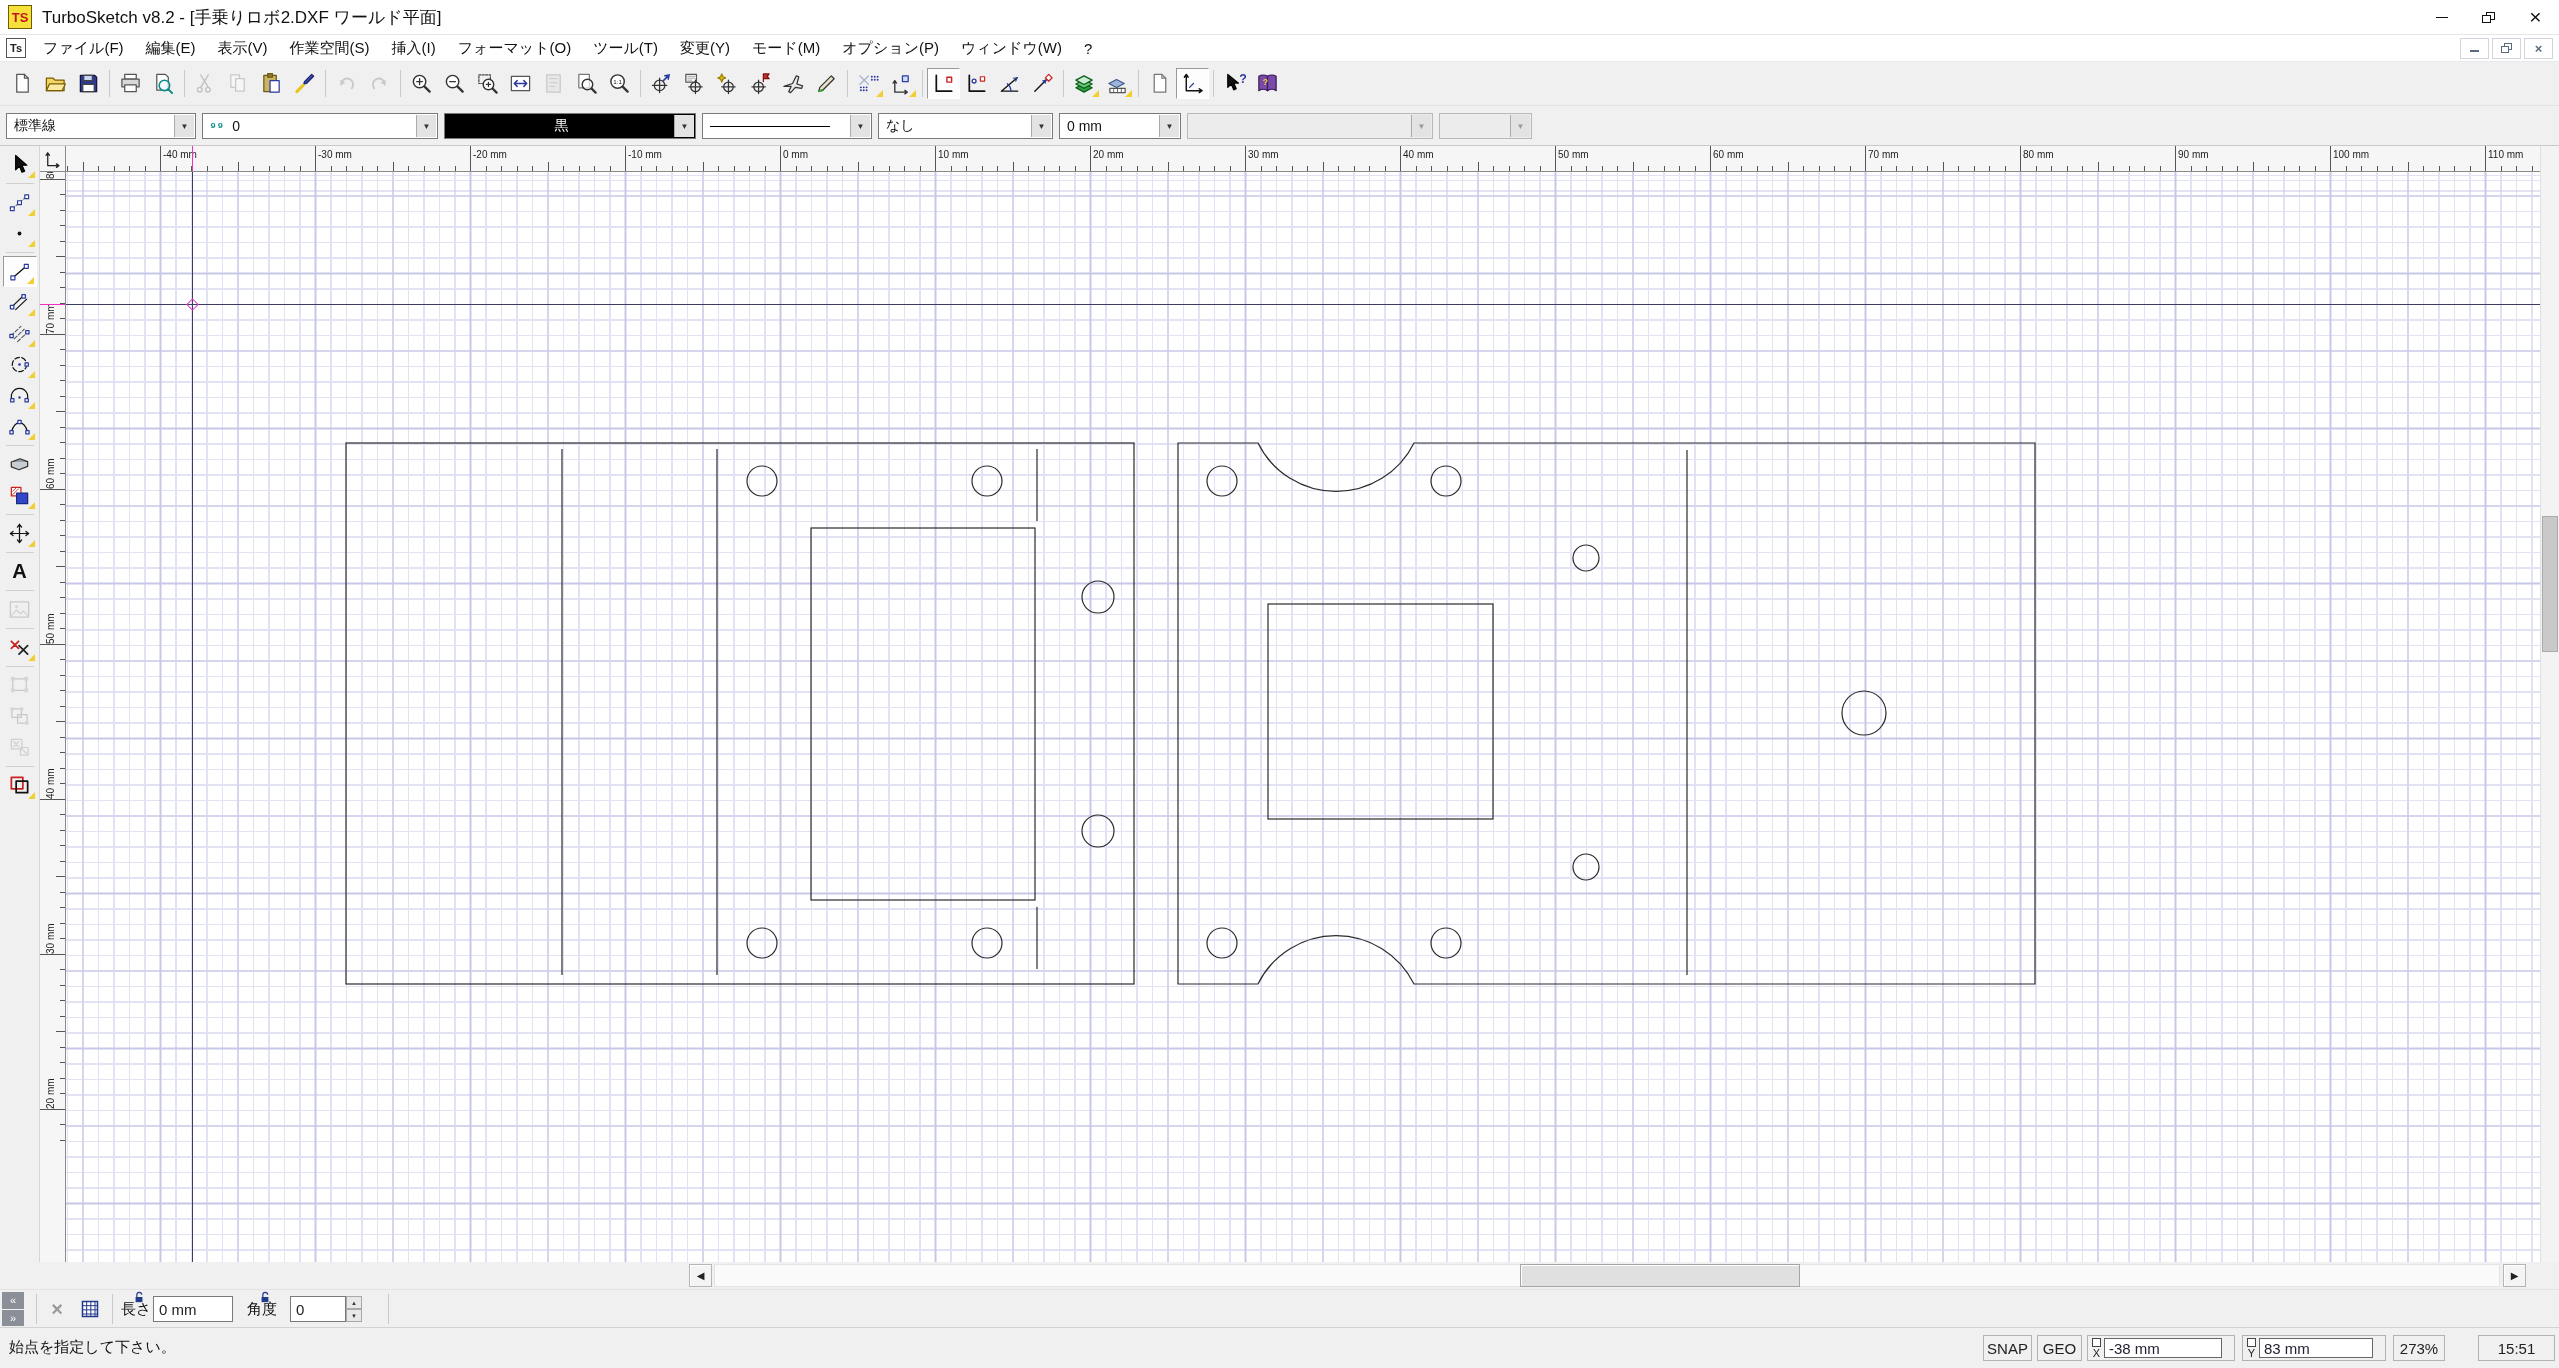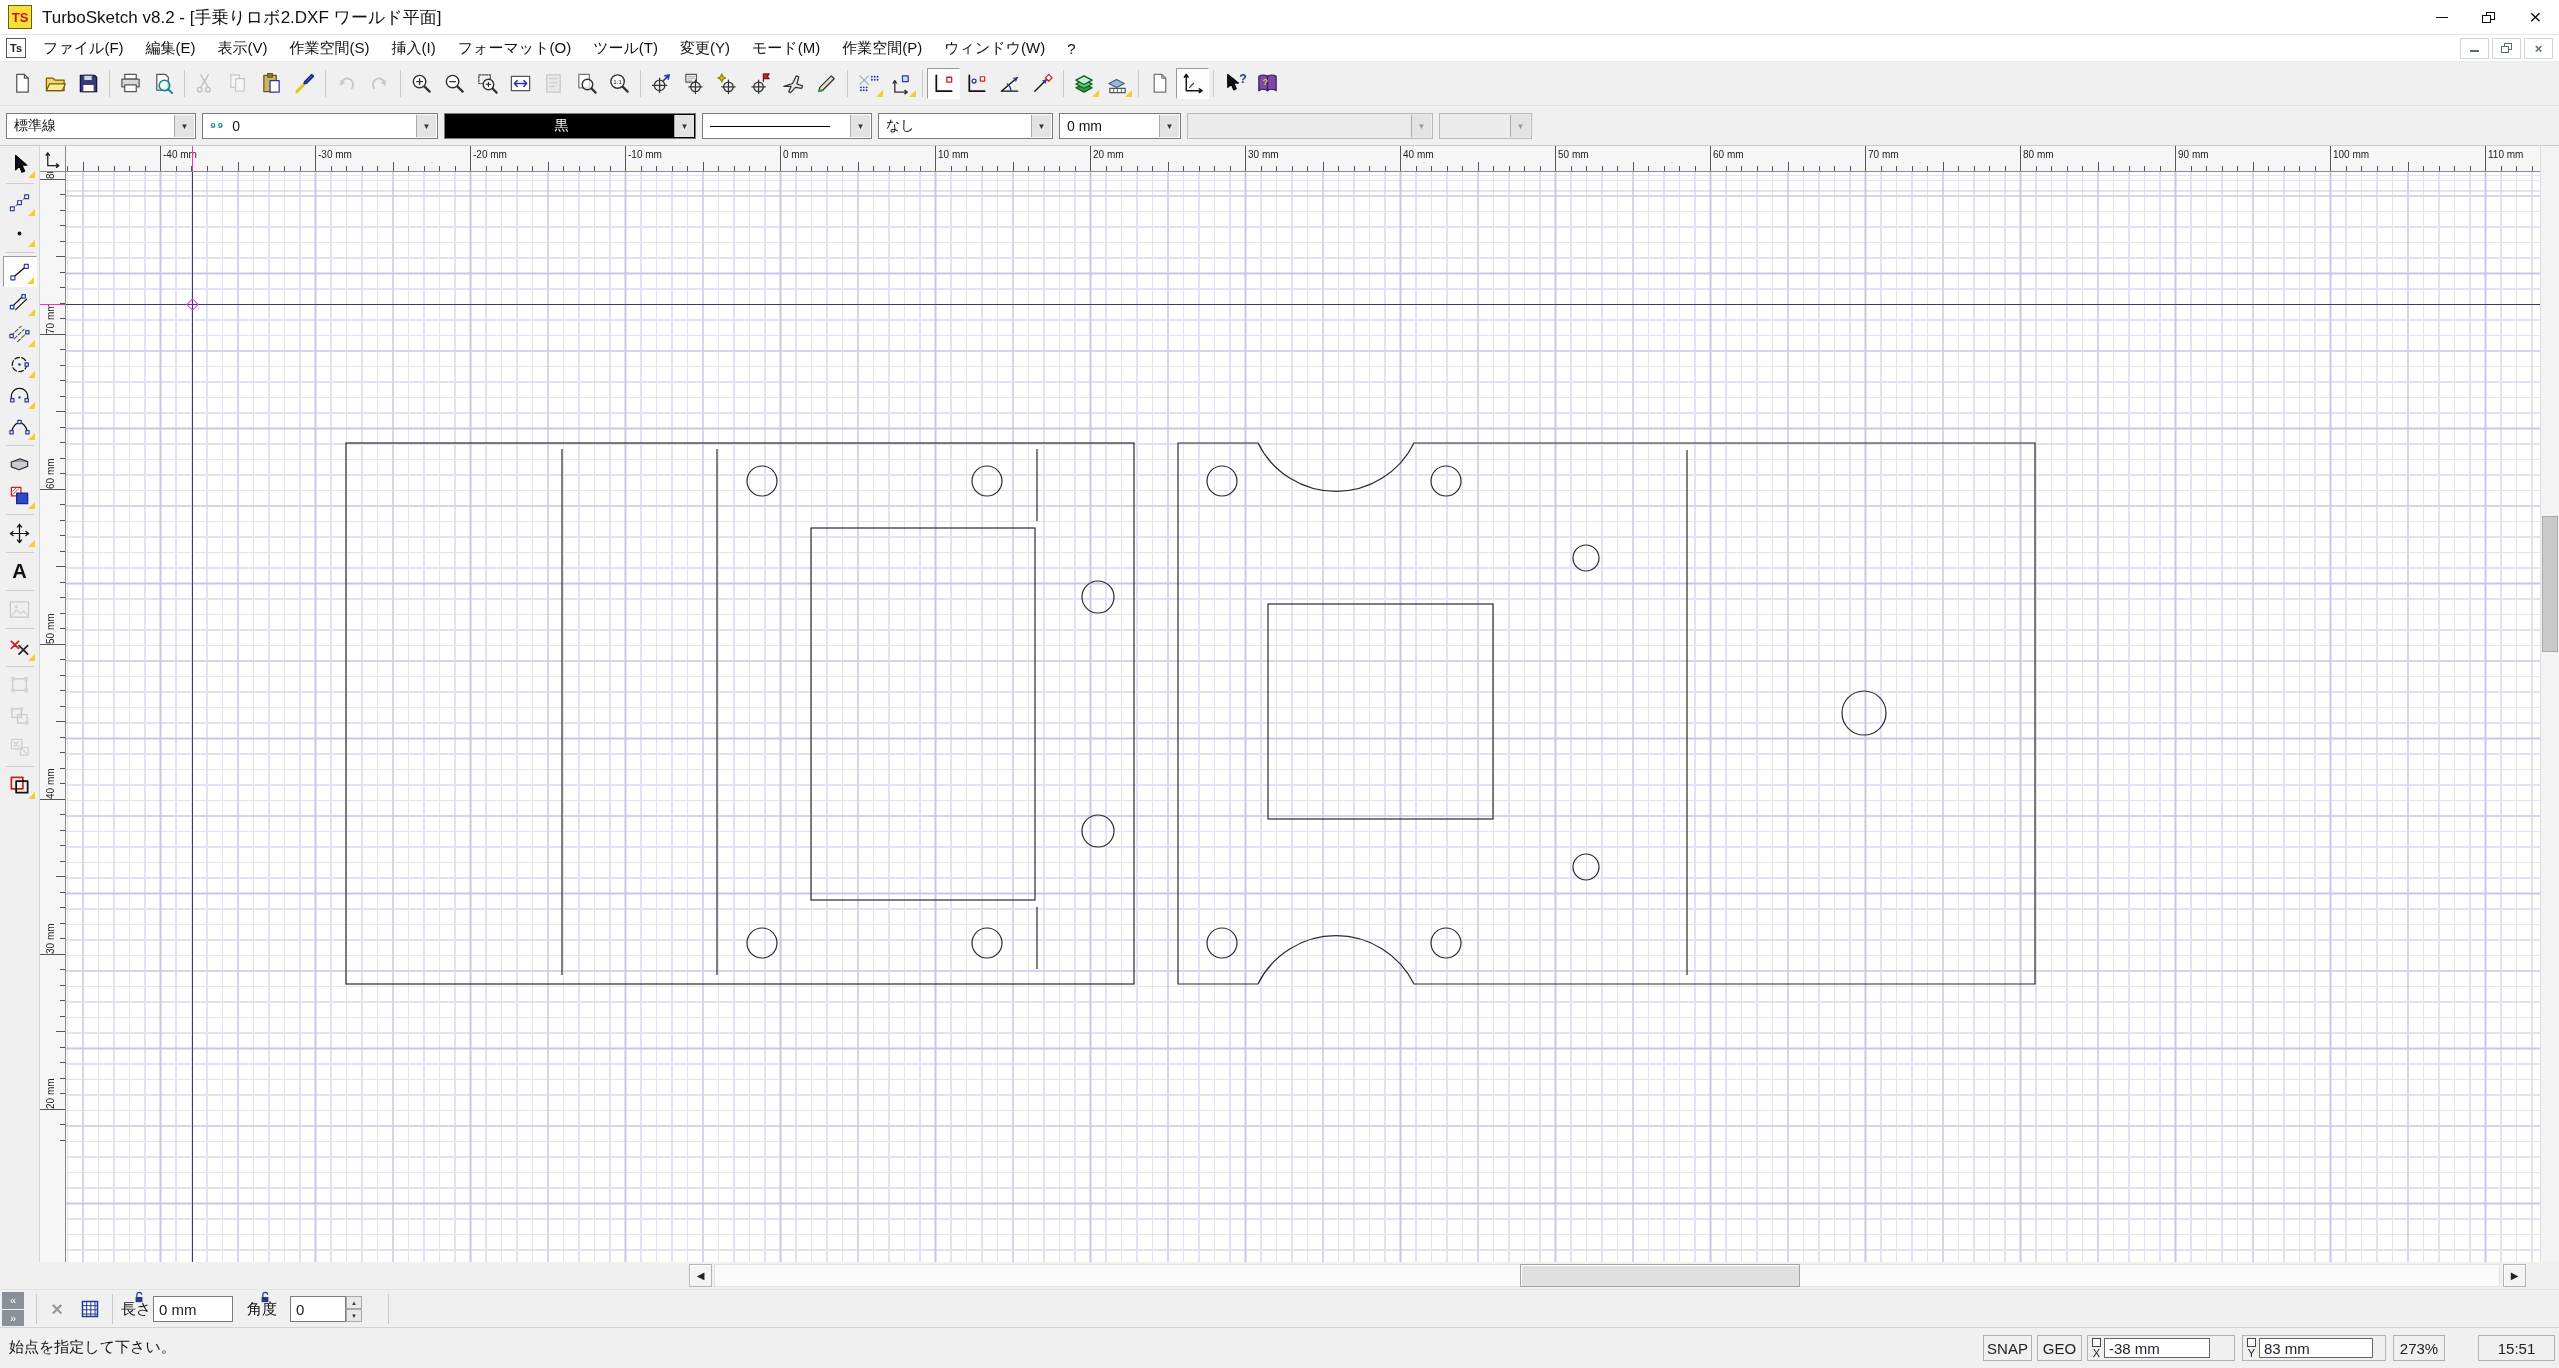--- a/index.html
+++ b/index.html
@@ -174,21 +174,21 @@
     <div id="menu-items" style="display:flex;height:100%;">
         <div class="mitem">ファイル(F)</div>
         <div class="mitem">編集(E)</div>
         <div class="mitem">表示(V)</div>
         <div class="mitem">作業空間(S)</div>
         <div class="mitem">挿入(I)</div>
         <div class="mitem">フォーマット(O)</div>
         <div class="mitem">ツール(T)</div>
         <div class="mitem">変更(Y)</div>
         <div class="mitem">モード(M)</div>
-        <div class="mitem">作業空間(P)</div>
+        <div class="mitem">オプション(P)</div>
         <div class="mitem">ウィンドウ(W)</div>
         <div class="mitem">?</div>
       </div>
     <div id="mdi-controls">
       <div class="mdi-btn">
           <span class="mdi-min"></span>
         </div>
       <div class="mdi-btn">
           <span class="mdi-rg">
             <span class="r1"></span>
@@ -983,21 +983,21 @@
 
   <div id="statusbar">
     <div id="status-msg">始点を指定して下さい。</div>
     <div class="sfield" style="left:1983px;width:49px;">SNAP</div>
     <div class="sfield" style="left:2037px;width:45px;">GEO</div>
     <div class="xy-group" style="left:2087px;width:148px;">
       <div class="xy-col">
         <div class="xy-check"></div>
         <div class="xy-letter">X</div>
       </div>
-      <input class="xy-input" style="width: 106px;" value="-38 mm">
+      <input class="xy-input" style="width: 118px;" value="-38 mm">
     </div>
     <div class="xy-group" style="left:2242px;width:144px;">
       <div class="xy-col">
         <div class="xy-check"></div>
         <div class="xy-letter">Y</div>
       </div>
       <input class="xy-input" style="width: 114px;" value="83 mm">
     </div>
     <div class="sfield" style="left:2393px;width:52px;">273%</div>
     <div class="sfield" style="left:2478px;width:77px;">15:51</div>

